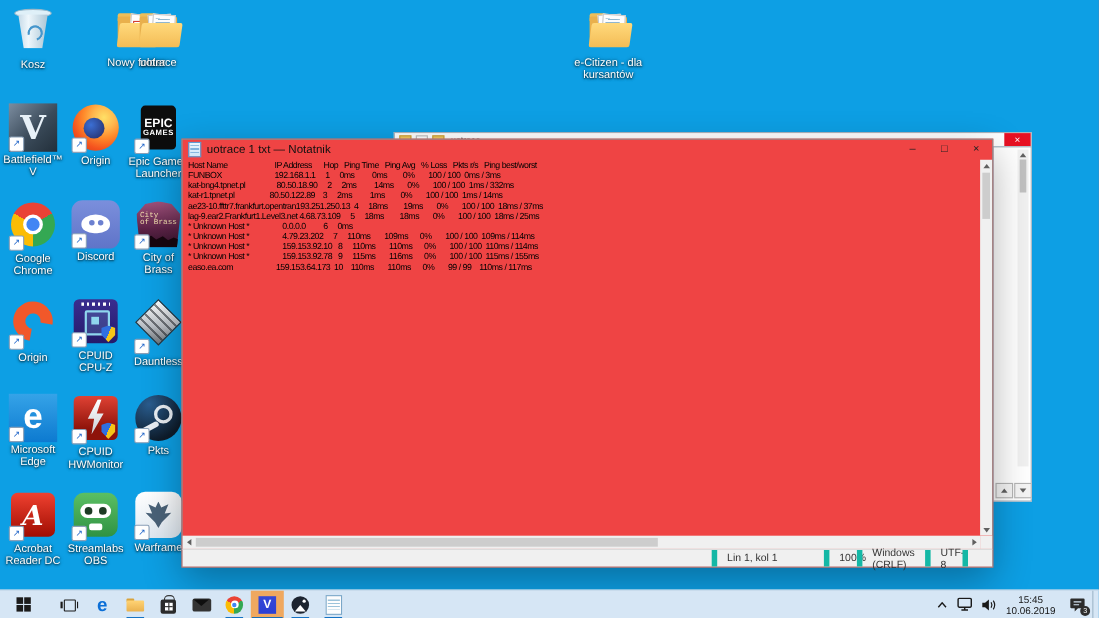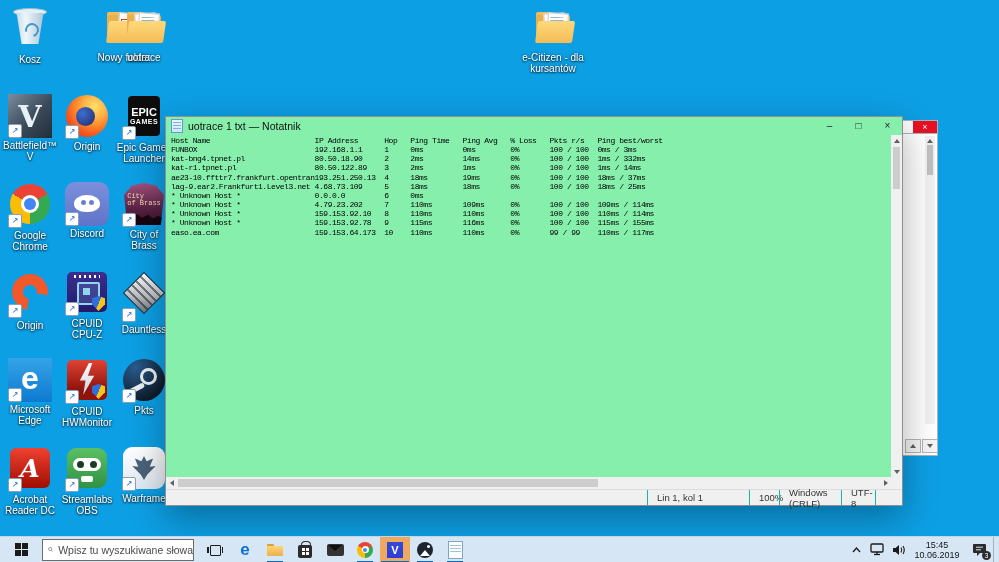--- a/index.html
+++ b/index.html
@@ -128,47 +128,47 @@
 
   
   .tri{width:0;height:0;border-left:3.5px solid transparent;border-right:3.5px solid transparent}
   .tri.up{border-bottom:4.5px solid #606060}
   .tri.dn{border-top:4.5px solid #606060}
   .trih{width:0;height:0;border-top:3.5px solid transparent;border-bottom:3.5px solid transparent}
   .trih.lf{border-right:4.5px solid #606060}
   .trih.rt{border-left:4.5px solid #606060}
 
   
-  #notepad{position:absolute;left:165px;top:116px;width:738px;height:390px;background:#86efac;
+  #notepad{position:absolute;left:165px;top:126px;width:738px;height:390px;background:#ef4444;
            border:1px solid #8f8f8f;box-shadow:0 12px 34px rgba(0,0,0,.32);display:flex;flex-direction:column;
            z-index:20;box-sizing:border-box}
   .np-title{height:18px;display:flex;align-items:center;font-size:10.5px;color:#111;padding-left:5px;flex:none}
   .np-ico{width:10px;height:12px;background:linear-gradient(#eaf4fd,#cfe6f7);border:1px solid #5f9bd3;
           margin-right:5px;position:relative;flex:none}
   .np-ico::after{content:"";position:absolute;left:1px;top:2px;right:1px;height:7px;
           background:repeating-linear-gradient(180deg,#7fb2dd 0 1px,transparent 1px 3px)}
   .np-titletext{flex:1;white-space:nowrap;overflow:hidden}
   .np-ctrl{width:29px;height:18px;text-align:center;line-height:17px;font-size:10px;color:#222;flex:none}
   .np-menu{height:13px;display:flex;font-size:10.5px;color:#111;padding-left:2px;flex:none}
   .np-mi{padding:0 5px;line-height:13px}
   .np-body{flex:1;display:flex;overflow:hidden}
-  #np-text{margin:0;padding:1px 0 0 5px;flex:1;font-family:Liberation Mono, monospace;font-size:8px;
+  #np-text{margin:0;padding:1px 0 0 5px;flex:1;font-family:Liberation Sans, sans-serif;font-size:8px;
            line-height:9.15px;letter-spacing:-0.45px;color:#000}
   .np-vscroll{width:11px;background:#f0f0f0;display:flex;flex-direction:column;align-items:center;flex:none}
   .np-varr{height:11px;display:flex;align-items:center;justify-content:center;flex:none}
   .np-vthumb{width:7px;height:42px;background:#cdcdcd;margin-top:1px}
   .np-vfill{flex:1}
   .np-hscroll{height:12px;background:#f0f0f0;display:flex;align-items:center;flex:none}
   .np-harr{width:11px;display:flex;align-items:center;justify-content:center;flex:none}
   .np-hthumb{height:8px;background:#cdcdcd;width:420px;margin-left:1px}
   .np-hfill{flex:1}
   .np-corner{width:11px;height:12px;background:#f0f0f0;flex:none}
   .np-status{height:15px;background:#f0f0f0;border-top:1px solid #dcdcdc;display:flex;align-items:center;
              font-size:9.5px;color:#333;flex:none}
-  .st{border-left:1px solid #14b8a6;height:100%;display:flex;align-items:center;padding-left:9px;box-sizing:border-box}
+  .st{border-left:5px solid #14b8a6;height:100%;display:flex;align-items:center;padding-left:9px;box-sizing:border-box}
   .st.sp{flex:1;border-left:none}
   .st.c1{width:102px}.st.c2{width:30px}.st.c3{width:62px}.st.c4{width:34px}.st.c5{width:27px;border-right:none}
 
   
   #taskbar{position:absolute;left:0;bottom:0;width:999px;height:26px;background:#d6e6f5;
            border-top:1px solid #c2d6e8;display:flex;align-items:center;z-index:40;box-sizing:border-box}
   .tb-start{width:42px;height:26px;display:flex;align-items:center;justify-content:center}
   .winlogo{width:13px;height:13px;display:grid;grid-template-columns:6px 6px;grid-template-rows:6px 6px;gap:1px}
   .winlogo i{background:#1b1b1b}
   .tb-search{width:150px;height:20px;background:#fff;border:1px solid #6d6d6d;display:flex;align-items:center}
@@ -476,27 +476,20 @@
 
 <div id="taskbar">
   <div class="tb-start">
     <div class="winlogo">
         <i></i>
         <i></i>
         <i></i>
         <i></i>
       </div>
   </div>
-  <div class="tb-search">
-    <svg width="11" height="11" viewBox="0 0 11 11" style="margin:0 5px">
-      <circle cx="4.5" cy="4.5" r="3.4" fill="none" stroke="#5a5a5a" stroke-width="1.2"></circle>
-      <line x1="7" y1="7" x2="10" y2="10" stroke="#5a5a5a" stroke-width="1.2"></line>
-    </svg>
-    <span>Wpisz tu wyszukiwane słowa</span>
-  </div>
   <div class="tb-cell" style="margin-left:6px">
     <div class="ttv">
         <div class="c"></div>
         <div class="l"></div>
         <div class="r"></div>
       </div>
   </div>
   <div id="tb-apps" style="display:flex">
       <div class="tb-cell">
         <div style="display:flex;align-items:center;justify-content:center">

